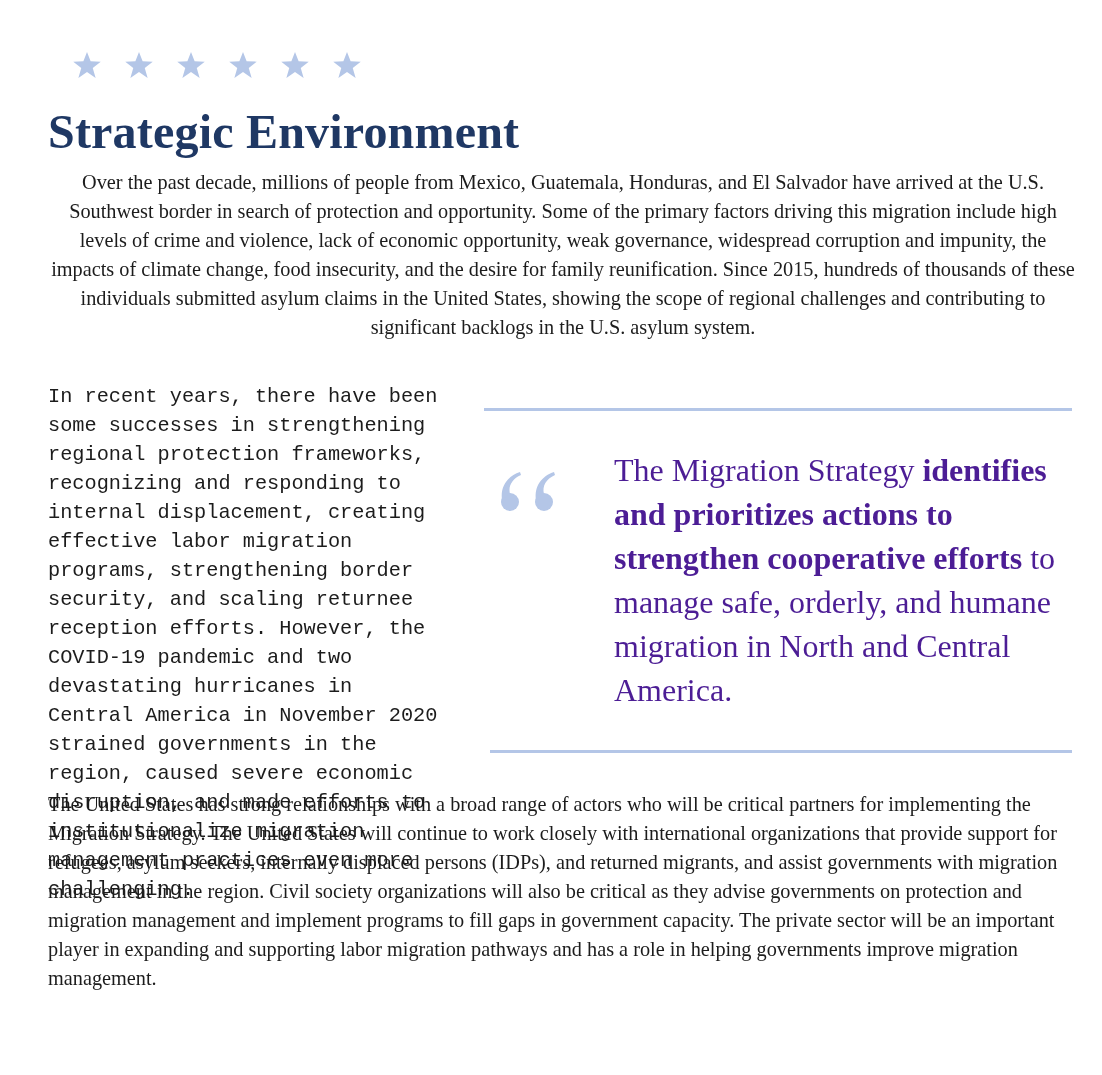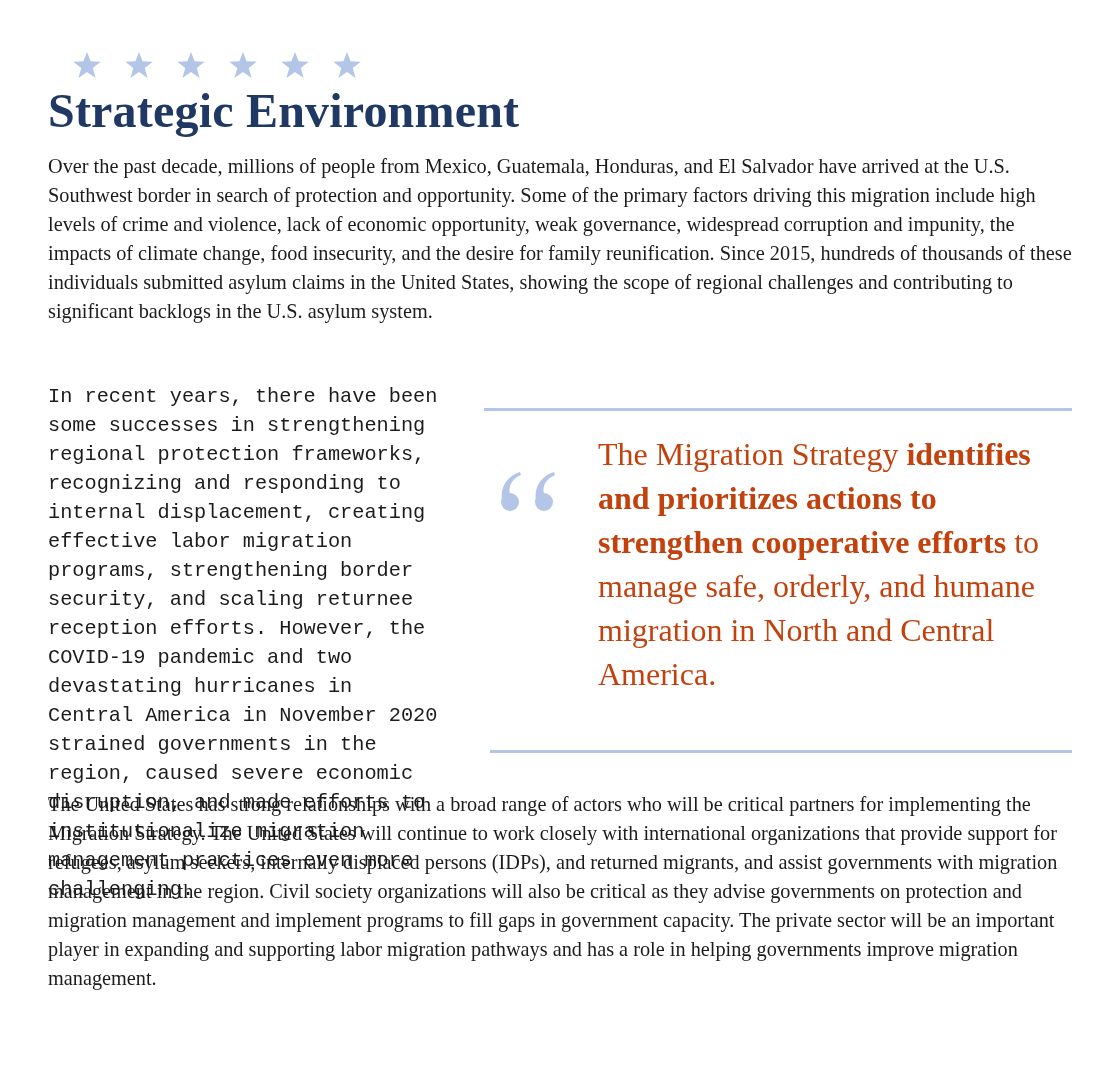--- a/index.html
+++ b/index.html
@@ -10,47 +10,47 @@
     }
     .stars {
       position: absolute; left: 72px; top: 48px;
       display: flex; gap: 0;
     }
     .star {
       width: 52px; height: 34px; display: flex; align-items: center; justify-content: flex-start;
     }
     .star svg { width: 30px; height: 30px; }
     .title {
-      position: absolute; left: 48px; top: 79px;
+      position: absolute; left: 48px; top: 100px;
       font-size: 48px; font-weight: bold; color: #1f3864;
       letter-spacing: 0.2px; margin: 0; line-height: 64px; text-align: right;
     }
     .para {
       position: absolute; left: 48px;
       font-size: 20.3px; line-height: 29px; margin: 0;
       color: #1c1c1c;
     }
-    .p1 { top: 152px; width: 1030px; }
+    .p1 { top: 168px; width: 1030px; text-align: center; }
     .p2 { top: 382px; width: 400px; font-family: Liberation Mono, monospace; }
     .p3 { top: 790px; width: 1030px; }
     .callout {
       position: absolute; left: 484px; top: 408px; width: 588px; height: 346px;
     }
     .rule-top {
       position: absolute; left: 0; top: 0; width: 588px; height: 3px; background: #b4c6e7;
     }
     .rule-bottom {
       position: absolute; left: 6px; top: 342px; width: 582px; height: 3px; background: #b4c6e7;
     }
     .quote-mark {
       position: absolute; left: 8px; top: 58px; width: 70px; height: 50px;
     }
     .quote-text {
       position: absolute; left: 114px; top: 24px; width: 460px;
-      font-size: 32px; line-height: 44px; color: #c2410c; margin: 0;
+      font-size: 32px; line-height: 44px; color: #4c1d95; margin: 16px;
     }
     .quote-text b { font-weight: bold; }
   </style>
 </head>
 <body>
 
 <div class="stars">
   <span class="star">
       <svg viewBox="0 0 24 24">
         <polygon points="12,1.5 14.9,9 23,9.3 16.6,14.3 18.9,22.3 12,17.6 5.1,22.3 7.4,14.3 1,9.3 9.1,9" fill="#b4c6e7"></polygon>

